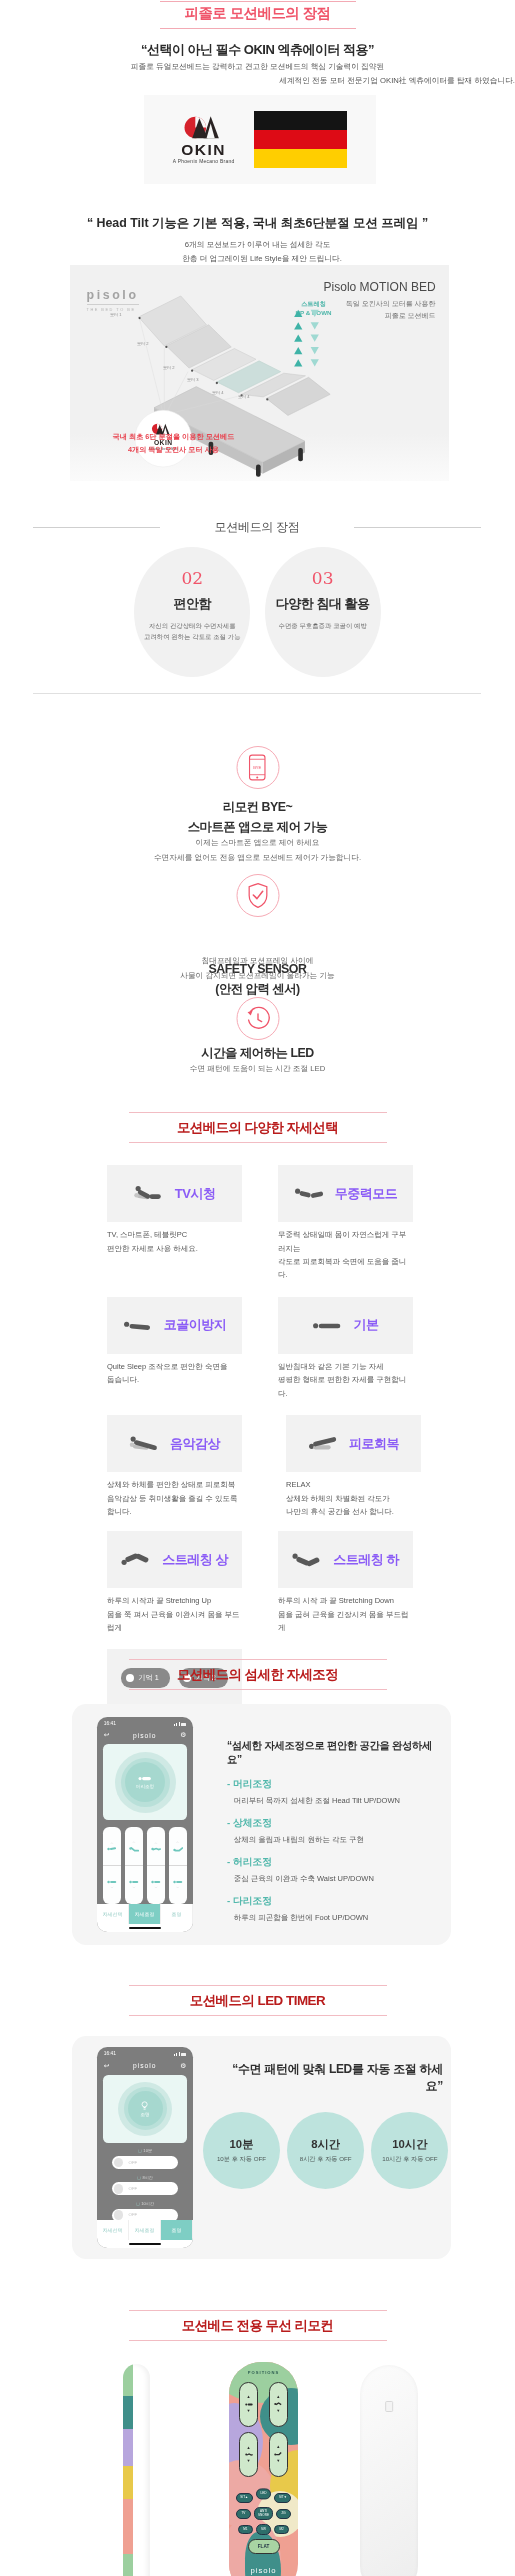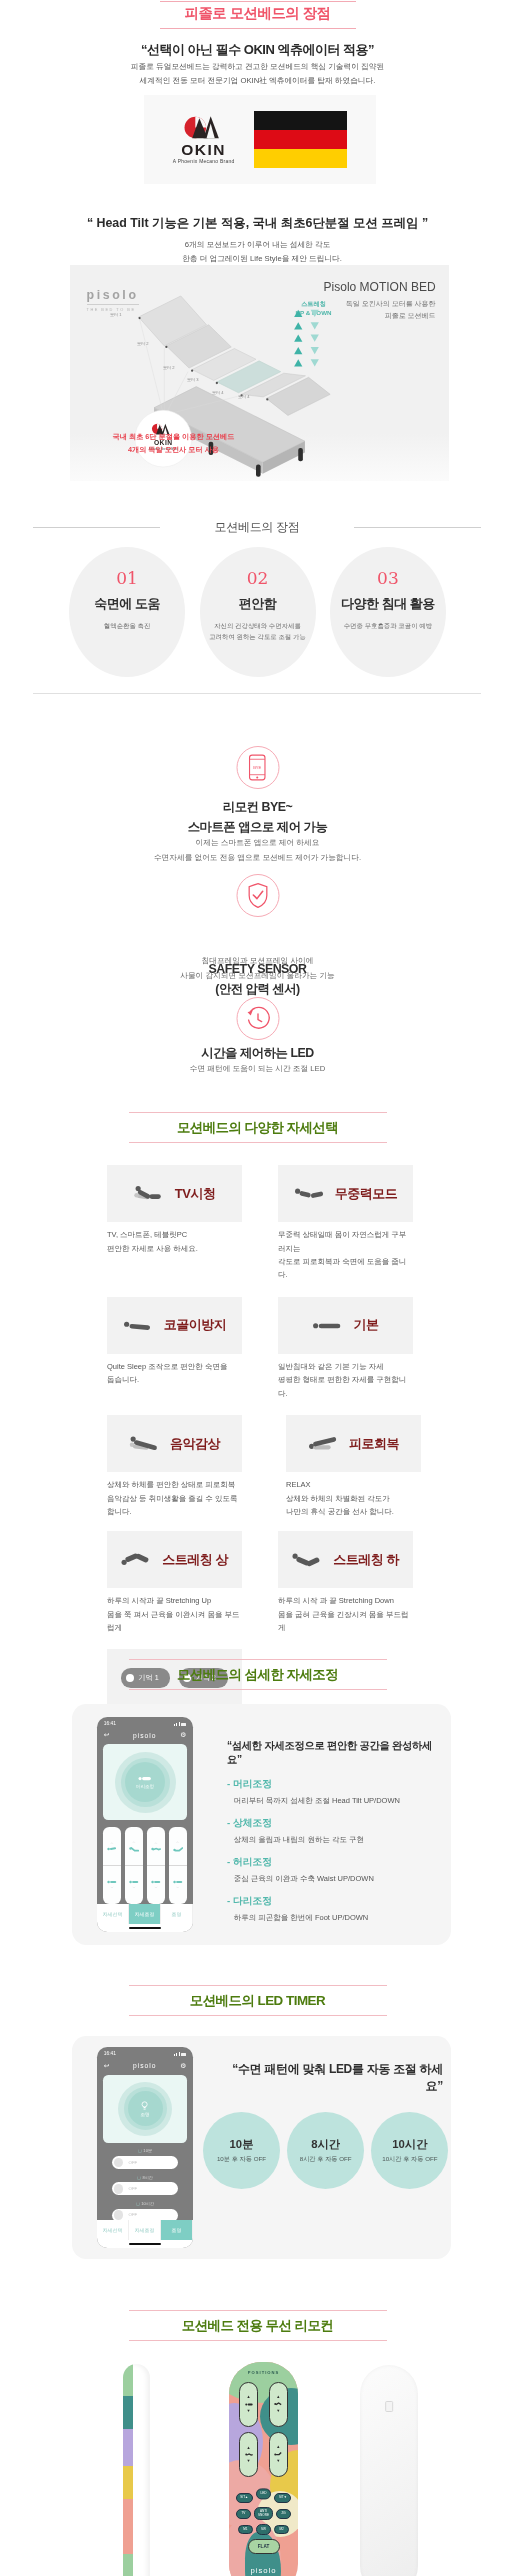--- a/index.html
+++ b/index.html
@@ -49,28 +49,28 @@
   
   .feat-icon { position:absolute; left:50%; transform:translateX(-50%); width:43px; height:43px;
     border:0.8px solid #f6aab5; border-radius:50%; display:flex; align-items:center; justify-content:center; }
   .feat-title { position:absolute; left:0; width:100%; text-align:center; font-size:12.4px; font-weight:bold;
     color:#2f2f2f; line-height:19.6px; letter-spacing:-0.5px; }
   .feat-body { position:absolute; left:0; width:100%; text-align:center; font-size:7.7px; color:#666; line-height:15px; }
 
   
   .red-header { position:absolute; left:0; width:100%; text-align:center; }
   .red-header .rln { width:258px; margin:0 auto; border-top:0.5px solid #f2bcc3; }
-  .red-header .rtx { font-size:13.4px; font-weight:bold; color:#4d7c0f; letter-spacing:-0.5px; padding:5.7px 0; }
+  .red-header .rtx { font-size:13.4px; font-weight:bold; color:#b91c1c; letter-spacing:-0.5px; padding:5.7px 0; }
 
   
   #posture-grid { position:absolute; top:1165px; left:107px; width:309px; }
   .p-row { display:flex; gap:36px; margin-bottom:15px; }
   .p-cell { width:135px; }
   .p-card { width:135px; height:57px; background:#f2f2f2; display:flex; align-items:center; justify-content:center; gap:8.2px; }
-  .p-card .p-ttl { font-size:13px; font-weight:bold; color:#7f1d1d; letter-spacing:-0.5px; }
+  .p-card .p-ttl { font-size:13px; font-weight:bold; color:#8b5cf6; letter-spacing:-0.5px; }
   .p-cap { margin-top:6.2px; font-size:7.5px; color:#555; line-height:13.4px; }
   .mem-card { width:135px; height:57px; background:#f2f2f2; display:flex; align-items:center; justify-content:center; gap:8.2px; }
   .mem-pill { width:49px; height:19.6px; background:#8a8a8a; border-radius:9.8px; display:flex; align-items:center; padding-left:4.6px; gap:4.1px; }
   .mem-pill .dot { width:8.2px; height:8.2px; border-radius:50%; background:#fff; }
   .mem-pill .mlb { color:#fff; font-size:7.2px; }
 
   
   .big-panel { position:absolute; left:72px; width:379px; background:#f5f5f5; border-radius:14.4px; }
 
   
@@ -147,21 +147,21 @@
 <body>
 
 <div id="page">
 
   <div class="pink-hr" style="top:1px;"></div>
   <div id="top-title">피졸로 모션베드의 장점</div>
   <div class="pink-hr" style="top:28px;"></div>
 
   <div id="okin-headline">“선택이 아닌 필수 OKIN 엑츄에이터 적용”</div>
   <div class="body-line" style="top:62px;">피졸로 듀얼모션베드는 강력하고 견고한 모션베드의 핵심 기술력이 집약된</div>
-  <div class="body-line" style="top:76px;">세계적인 전동 모터 전문기업 OKIN社 엑츄에이터를 탑재 하였습니다.</div>
+  <div class="body-line" style="top:76px;text-align:right;">세계적인 전동 모터 전문기업 OKIN社 엑츄에이터를 탑재 하였습니다.</div>
 
   <div id="okin-box">
     <div class="okin-logo-wrap">
       <svg width="40" height="25" viewBox="0 0 78 48">
         <circle cx="22" cy="24" r="21" fill="#d6222c"></circle>
         <path d="M22 3 A21 21 0 0 1 43 24 L22 24 Z" fill="#f8f8f8"></path>
         <polygon points="30,6 46,45 16,45" fill="#2b2423"></polygon>
         <polygon points="52,2 68,45 38,45" fill="#2b2423"></polygon>
         <polygon points="52,16 60,45 44,45" fill="#f8f8f8"></polygon>
       </svg>
@@ -261,25 +261,20 @@
       <div>4개의 독일 오킨사 모터 사용</div>
     </div>
   </div>
 
   <div class="side-hr-row" style="top:519px;gap:40px;">
     <div class="ln"></div>
     <div class="tx">모션베드의 장점</div>
     <div class="ln"></div>
   </div>
   <div id="ovals">
-    <div class="oval">
-      <div class="num">01</div>
-      <div class="ttl">숙면에 도움</div>
-      <div class="dsc"><span>혈액순환을 촉진</span></div>
-    </div>
     <div class="oval">
       <div class="num">02</div>
       <div class="ttl">편안함</div>
       <div class="dsc">
         <div>자신의 건강상태와 수면자세를</div>
         <div>고려하여 원하는 각도로 조절 가능</div>
       </div>
     </div>
     <div class="oval">
       <div class="num">03</div>

